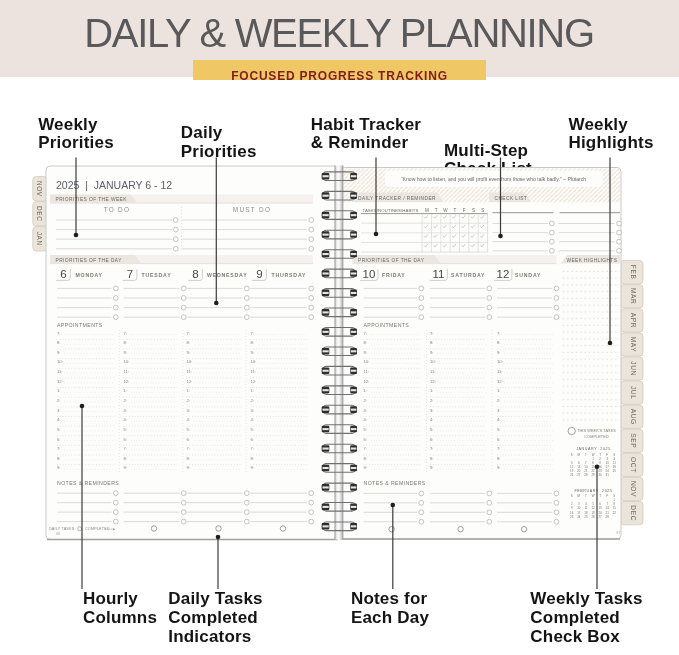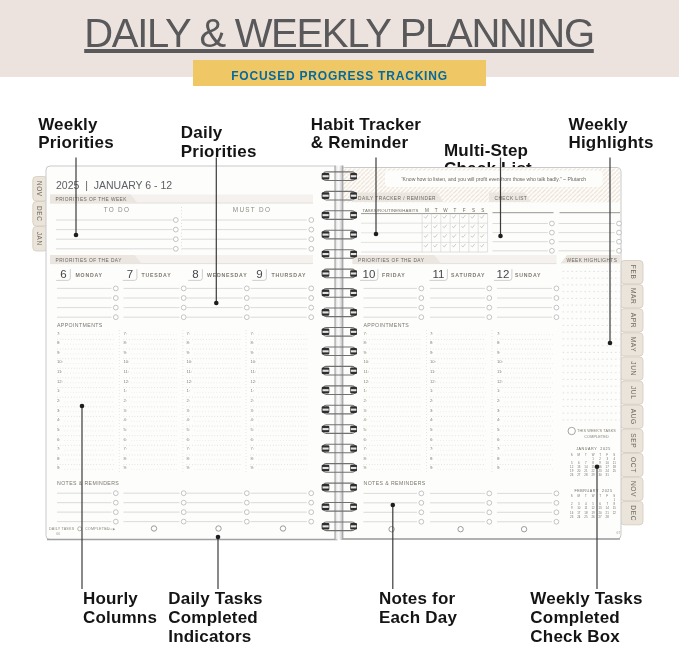--- a/index.html
+++ b/index.html
@@ -7,39 +7,39 @@
          font-family: "Liberation Sans", sans-serif; }
   .lbl { position: absolute; transform: translateX(-50%); text-align: left;
          font-size: 17px; line-height: 18.8px; font-weight: bold; color: #141414;
          white-space: nowrap; letter-spacing: 0.2px; }
 </style>
 </head>
 <body>
 
 <div style="position:absolute;left:0;top:0;width:679px;height:77px;background:#ece3de;"></div>
 
-<div style="position:absolute;left:339px;top:10.5px;transform:translateX(-50%);font-size:40px;letter-spacing:-1.3px;color:#59585a;white-space:nowrap;text-decoration:underline;">DAILY &amp; WEEKLY PLANNING</div>
-
-<div style="position:absolute;left:193px;top:60px;width:293px;height:26px;background:#f0c765;line-height:32px;text-align:center;font-size:12px;font-weight:bold;letter-spacing:0.8px;color:#0369a1;">FOCUSED PROGRESS TRACKING</div>
+<div style="position:absolute;left:339px;top:10.5px;transform:translateX(-50%);font-size:40px;letter-spacing:-1.3px;color:#59585a;white-space:nowrap;">DAILY &amp; WEEKLY PLANNING</div>
+
+<div style="position:absolute;left:193px;top:60px;width:293px;height:20px;background:#f0c765;line-height:32px;text-align:center;font-size:12px;font-weight:bold;letter-spacing:0.8px;color:#7f1d1d;">FOCUSED PROGRESS TRACKING</div>
 
 <div class="lbl" style="left:76px;top:115.6px;">Weekly<br>Priorities</div>
 
 <div class="lbl" style="left:218.7px;top:124px;">Daily<br>Priorities</div>
 
 <div class="lbl" style="left:366px;top:115.6px;">Habit Tracker<br>&amp; Reminder</div>
 
 <div class="lbl" style="left:488px;top:115.6px;margin-top:26px;">Multi-Step<br>Check List</div>
 
 <div class="lbl" style="left:611px;top:115.6px;">Weekly<br>Highlights</div>
 
 <div class="lbl" style="left:84px;top:590px;margin-left:36px;">Hourly<br>Columns</div>
 
 <div class="lbl" style="left:215.5px;top:590px;">Daily Tasks<br>Completed<br>Indicators</div>
 
-<div class="lbl" style="left:418px;top:590px;">Notes for<br>Each Day</div>
+<div class="lbl" style="left:390px;top:590px;">Notes for<br>Each Day</div>
 
 <div class="lbl" style="left:586.5px;top:590px;">Weekly Tasks<br>Completed<br>Check Box</div>
 
 <svg width="679" height="655" viewBox="0 0 679 655" style="position:absolute;left:0;top:0;" font-family="Liberation Sans, sans-serif">
 <defs>
 <pattern id="hatch" width="4.4" height="4.4" patternUnits="userSpaceOnUse">
  <path d="M-1,5.4 L5.4,-1" stroke="#eee0d2" stroke-width="1.1" fill="none"></path>
 </pattern>
 <pattern id="dots" width="4.36" height="6.75" patternUnits="userSpaceOnUse">
  <circle cx="1" cy="1.2" r="0.55" fill="#c4c0b9"></circle>

